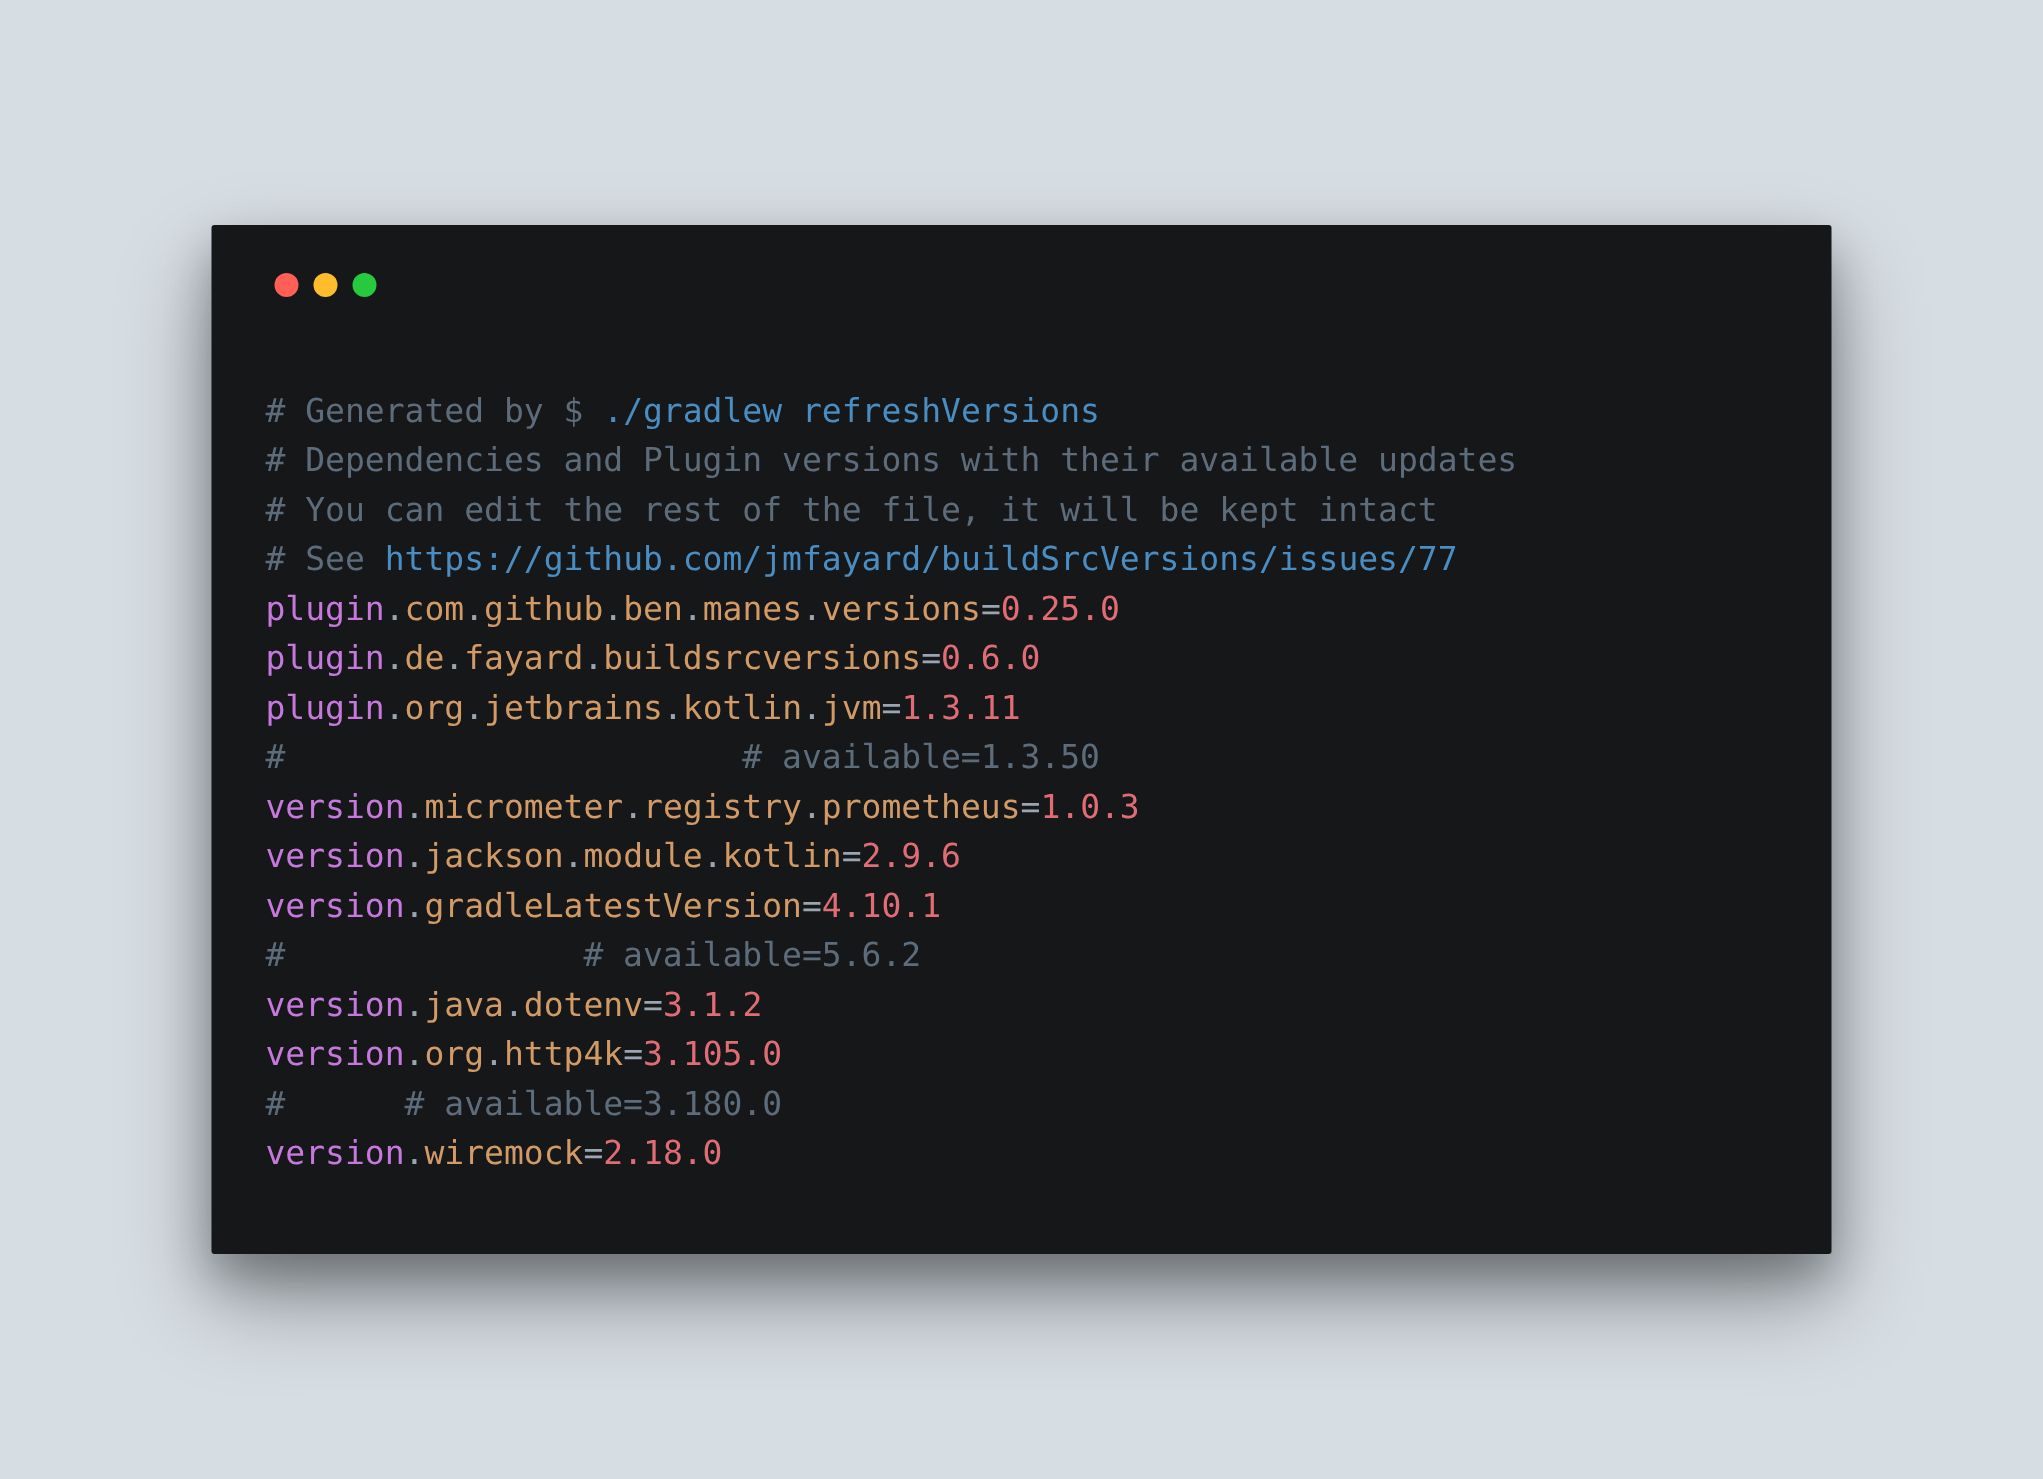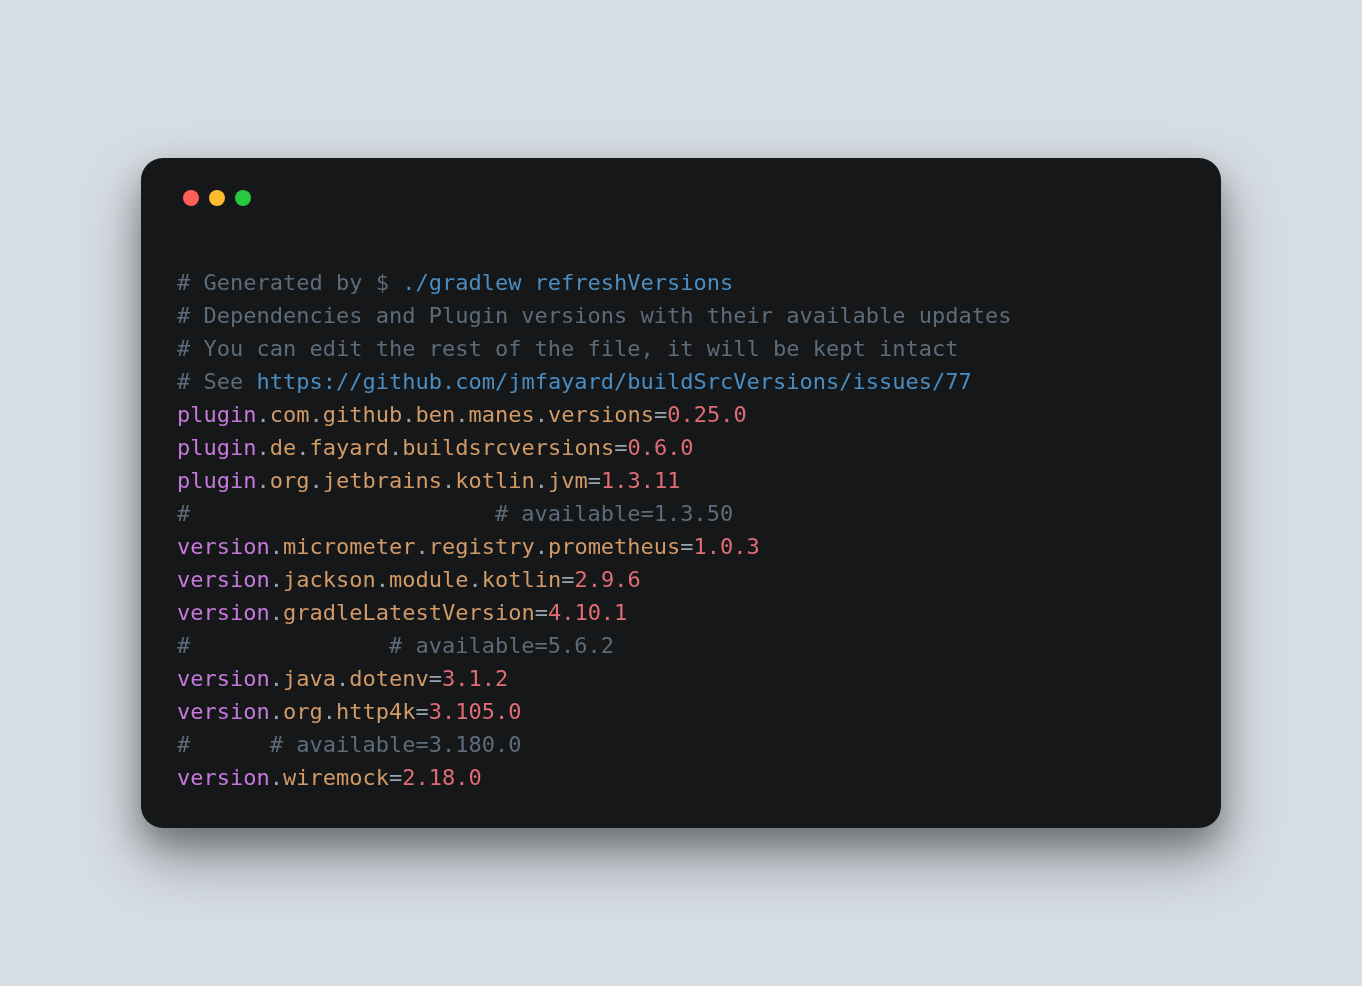--- a/index.html
+++ b/index.html
@@ -11,23 +11,23 @@
       background: #d6dde3;
       width: 1362px;
       height: 986px;
       display: flex;
       align-items: center;
       justify-content: center;
       font-family: 'SF Mono', 'Monaco', 'Menlo', 'Consolas', monospace;
     }
     .terminal-window {
       background: #151718;
-      border-radius: 22px;
+      border-radius: 2px;
       width: 1080px;
-      padding: 32px 36px 34px 36px;
+      padding: 32px 36px 50px 36px;
       box-shadow: 0 30px 60px rgba(0,0,0,0.35), 0 15px 30px rgba(0,0,0,0.25);
     }
     .window-controls {
       display: flex;
       gap: 10px;
       margin-bottom: 60px;
       margin-left: 6px;
     }
     .control-dot {
       width: 16px;

